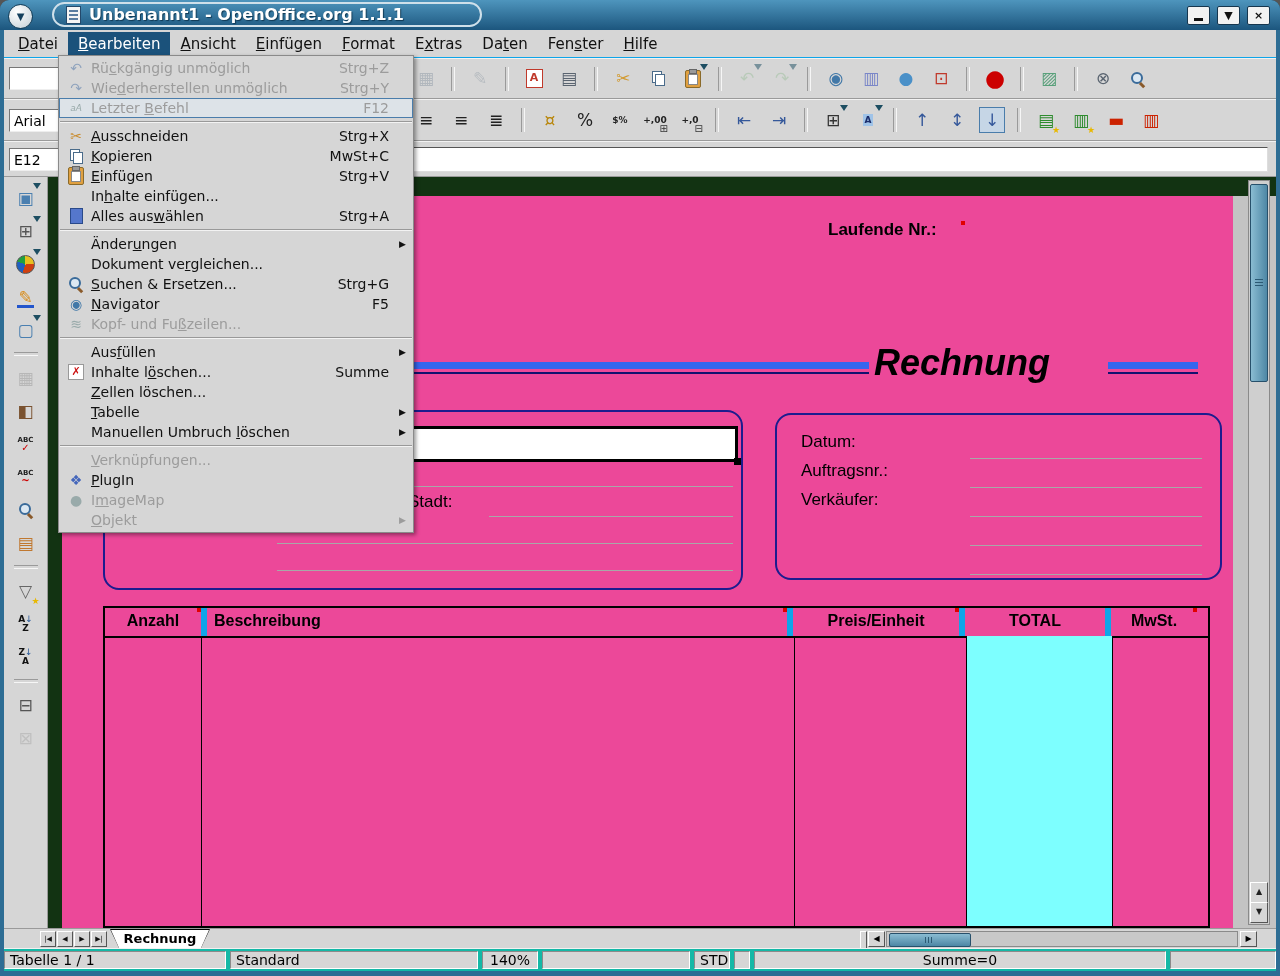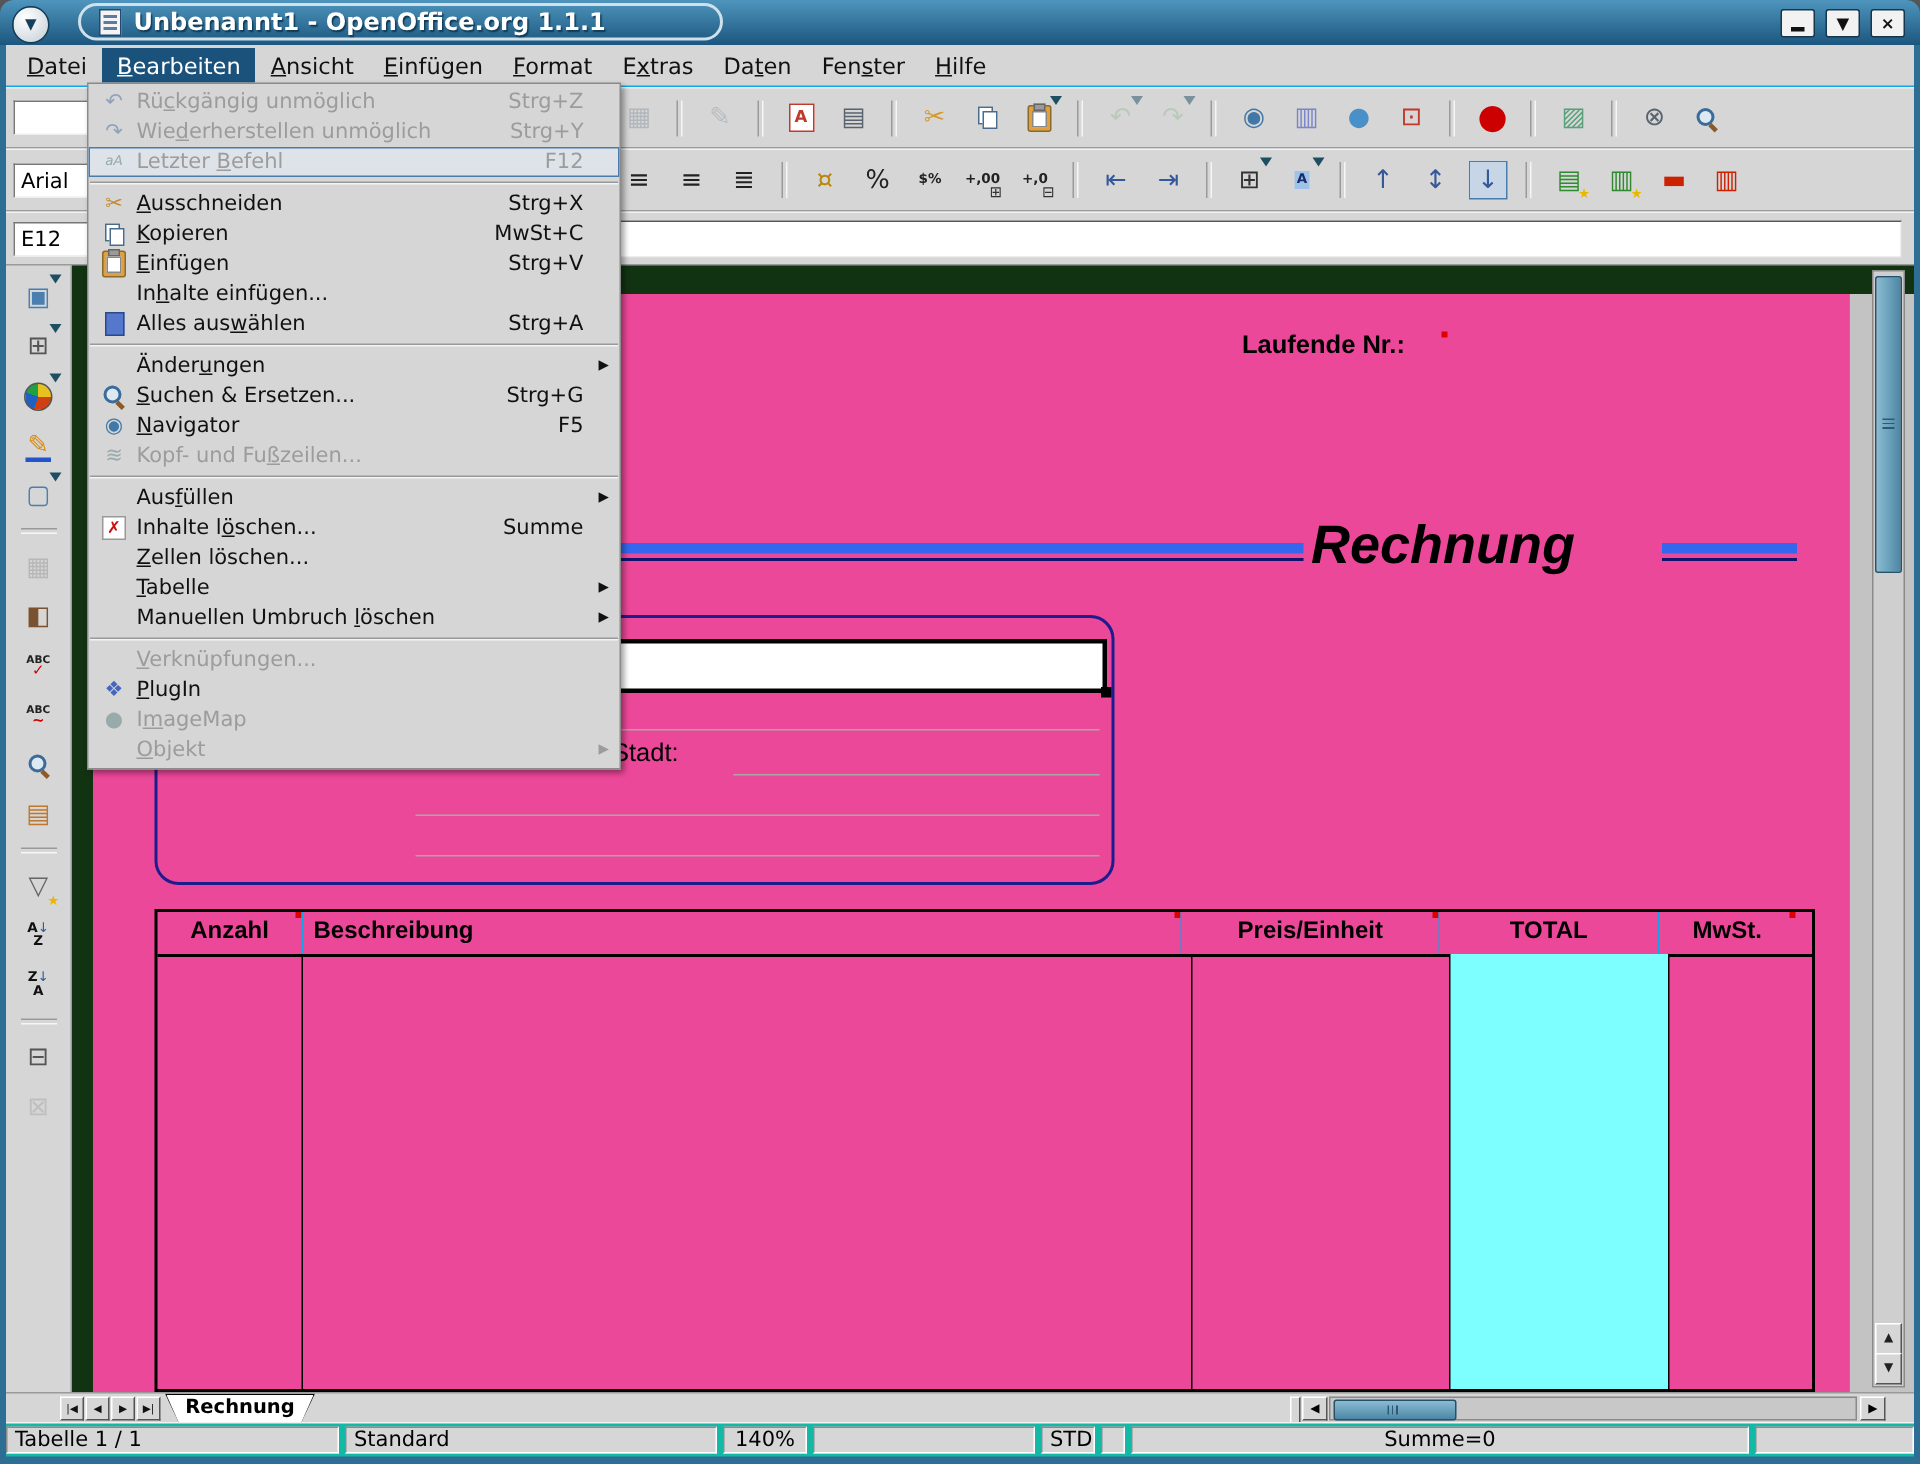--- a/index.html
+++ b/index.html
@@ -106,21 +106,21 @@
 
   .meta-box{position:absolute;left:713px;top:217px;width:447px;height:167px;border:2px solid #1c1c8e;border-radius:16px;box-sizing:border-box;}
   .meta-label{position:absolute;left:24px;font-size:17px;}
   .ml1{top:17px;} .ml2{top:46px;} .ml3{top:75px;}
   .mr{left:193px;width:232px;}
   .mr1{top:43px;} .mr2{top:72px;} .mr3{top:101px;} .mr4{top:130px;} .mr5{top:159px;}
 
   .itable{position:absolute;left:41px;top:410px;width:1107px;height:322px;border:2px solid #000;box-sizing:border-box;}
   .ithead{display:flex;height:28px;border-bottom:2px solid #000;}
   .hc{position:relative;font-weight:bold;font-size:16px;line-height:26px;text-align:center;box-sizing:border-box;flex:none;}
-  .hc+.hc{border-left:1px solid #0ea5e9;}
+  .hc+.hc{border-left:6px solid #0ea5e9;}
   .c0{width:96px;} .c1{width:593px;} .c2{width:172px;} .c3{width:146px;} .c4{width:92px;}
   .hc.c1{text-align:left;padding-left:7px;width:586px;}
   .ndot{position:absolute;top:0;right:0;width:4px;height:4px;background:#e10000;}
   .itbody{display:flex;position:absolute;top:28px;left:0;right:0;bottom:0;}
   .bc{box-sizing:border-box;flex:none;height:100%;}
   .bc+.bc{border-left:1px solid #000;}
   .bc.c3{background:#7dffff;}
 
   
   .vscroll{position:absolute;left:1248px;top:180px;width:22px;height:745px;background:#cfcfcf;border:1px solid #8a8a8a;box-sizing:border-box;}
@@ -434,20 +434,30 @@
         <div class="sel-cell">
             <span class="sel-handle"></span>
           </div>
         <div class="grule gr1"></div>
         <div class="stadt">Stadt:</div>
         <div class="grule gr2"></div>
         <div class="grule gr3"></div>
         <div class="grule gr4"></div>
       </div>
 
+      <div class="meta-box">
+        <div class="meta-label ml1">Datum:</div>
+        <div class="meta-label ml2">Auftragsnr.:</div>
+        <div class="meta-label ml3">Verkäufer:</div>
+        <div class="grule mr mr1"></div>
+        <div class="grule mr mr2"></div>
+        <div class="grule mr mr3"></div>
+        <div class="grule mr mr4"></div>
+        <div class="grule mr mr5"></div>
+      </div>
 
       <div class="itable">
         <div class="ithead">
           <div class="hc c0"><span>Anzahl</span><i class="ndot"></i></div>
           <div class="hc c1"><span>Beschreibung</span><i class="ndot"></i></div>
           <div class="hc c2"><span>Preis/Einheit</span><i class="ndot"></i></div>
           <div class="hc c3"><span>TOTAL</span></div>
           <div class="hc c4"><span>MwSt.</span><i class="ndot"></i></div>
         </div>
         <div class="itbody">
@@ -550,20 +560,23 @@
         </span>
         <span>Alles aus<u>w</u>ählen</span>
         <span class="sc">Strg+A</span>
       </div>
       <div class="m-sep"></div>
       <div class="m-item">
         <span>Änder<u>u</u>ngen</span>
         <span class="m-arrow">▶</span>
       </div>
       <div class="m-item">
+        <span>Dokument ve<u>r</u>gleichen...</span>
+      </div>
+      <div class="m-item">
         <span class="mi-ic">
           <span class="ic-mag"></span>
         </span>
         <span><u>S</u>uchen &amp; Ersetzen...</span>
         <span class="sc">Strg+G</span>
       </div>
       <div class="m-item">
         <span class="mi-ic">
           <span class="g" style="color:#4178a8">◉</span>
         </span>

